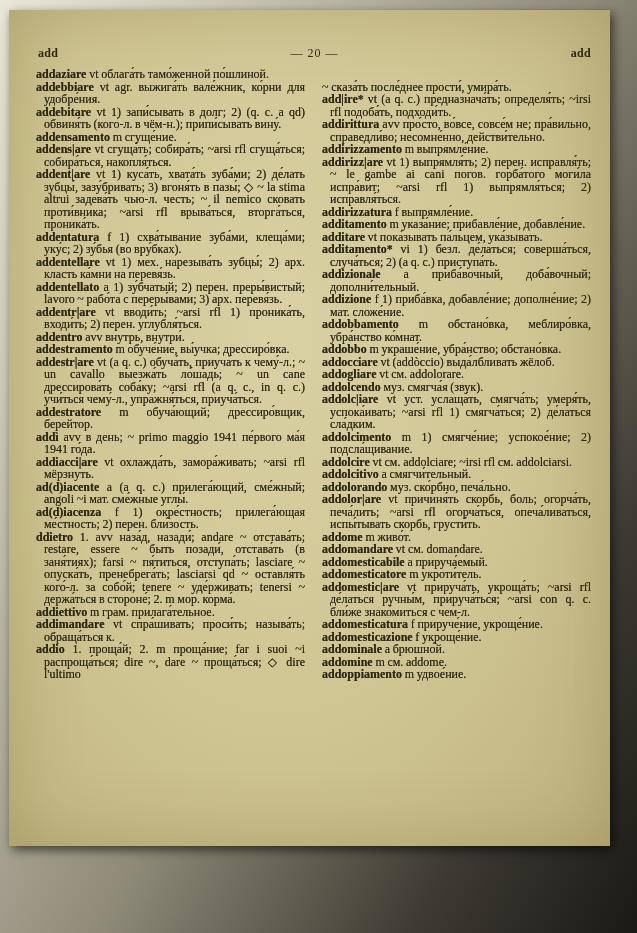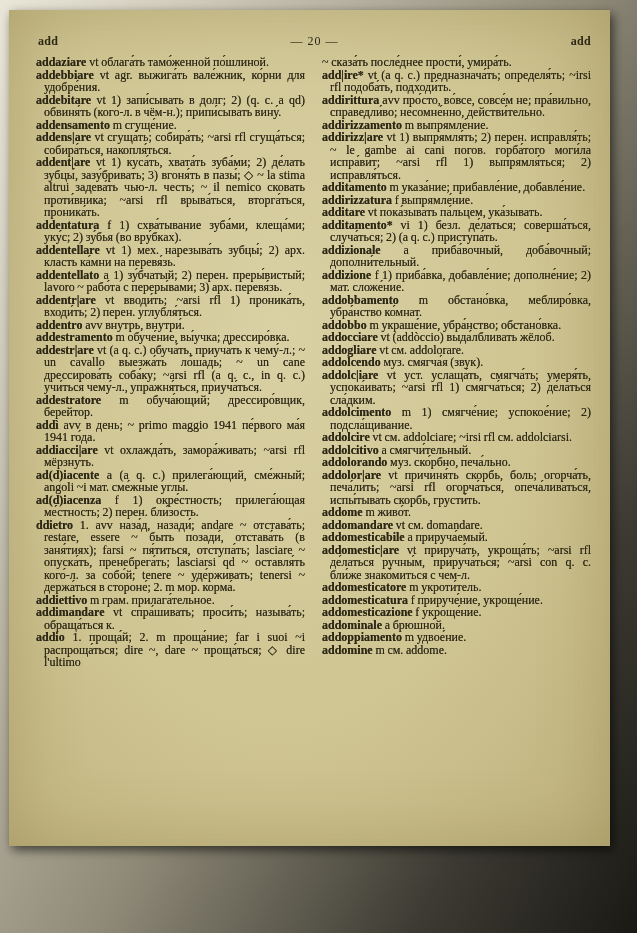--- a/index.html
+++ b/index.html
@@ -24,22 +24,22 @@
     color: #2c2715;
   }
   .header {
     display: flex;
     justify-content: space-between;
     align-items: baseline;
     font-size: 12px;
     padding: 0 2px 7px 2px;
   }
   .guide-word { font-weight: bold; letter-spacing: 0.3px; }
-  .page-number { font-weight: normal; letter-spacing: 1px; }
-  .columns { display: flex; align-items: flex-start; }
+  .page-number { font-weight: normal; letter-spacing: 1px; margin-top: 12px; }
+  .columns { display: flex; align-items: flex-end; }
   .col { width: 269px; }
   .col-divider { width: 1px; background: #6b6248; margin: 2px 8px 0 8px; }
   .entry {
     margin: 0;
     font-size: 12px;
     line-height: 12.5px;
     text-align: justify;
     text-indent: -8px;
     padding-left: 8px;
     word-spacing: -0.3px;
@@ -82,43 +82,43 @@
           <p class="entry"><span class="headword">addimandare</span> <span>vt спра́шивать; проси́ть; называ́ть; обраща́ться к.</span></p>
           <p class="entry"><span class="headword">addio</span> <span>1. проща́й; 2. m проща́ние; far i suoi ~i распроща́ться; dire ~, dare ~ проща́ться; ◇ dire l'ultimo</span></p>
         </div>
       <div class="col-divider"></div>
       <div class="col" id="col-right">
           <p class="entry"><span>~ сказа́ть после́днее прости́, умира́ть.</span></p>
           <p class="entry"><span class="headword">add|ire*</span> <span>vt (a q. c.) предназнача́ть; определя́ть; ~irsi rfl подоба́ть, подходи́ть.</span></p>
           <p class="entry"><span class="headword">addirittura</span> <span>avv про́сто, во́все, совсе́м не; пра́вильно, справедли́во; несомне́нно, действи́тельно.</span></p>
           <p class="entry"><span class="headword">addirizzamento</span> <span>m выпрямле́ние.</span></p>
           <p class="entry"><span class="headword">addirizz|are</span> <span>vt 1) выпрямля́ть; 2) перен. исправля́ть; ~ le gambe ai cani погов. горба́того моги́ла испра́вит; ~arsi rfl 1) выпрямля́ться; 2) исправля́ться.</span></p>
+          <p class="entry"><span class="headword">addirizzatura</span> <span>f выпрямле́ние.</span></p>
           <p class="entry"><span class="headword">additamento</span> <span>m указа́ние; прибавле́ние, добавле́ние.</span></p>
-          <p class="entry"><span class="headword">addirizzatura</span> <span>f выпрямле́ние.</span></p>
           <p class="entry"><span class="headword">additare</span> <span>vt пока́зывать па́льцем, ука́зывать.</span></p>
           <p class="entry"><span class="headword">additamento*</span> <span>vi 1) безл. де́латься; соверша́ться, случа́ться; 2) (a q. c.) приступа́ть.</span></p>
           <p class="entry"><span class="headword">addizionale</span> <span>a приба́вочный, доба́вочный; дополни́тельный.</span></p>
           <p class="entry"><span class="headword">addizione</span> <span>f 1) приба́вка, добавле́ние; дополне́ние; 2) мат. сложе́ние.</span></p>
           <p class="entry"><span class="headword">addobbamento</span> <span>m обстано́вка, меблиро́вка, убра́нство ко́мнат.</span></p>
           <p class="entry"><span class="headword">addobbo</span> <span>m украше́ние, убра́нство; обстано́вка.</span></p>
           <p class="entry"><span class="headword">addocciare</span> <span>vt (addòccio) выда́лбливать жёлоб.</span></p>
           <p class="entry"><span class="headword">addogliare</span> <span>vt см. addolorare.</span></p>
           <p class="entry"><span class="headword">addolcendo</span> <span>муз. смягча́я (звук).</span></p>
           <p class="entry"><span class="headword">addolc|iare</span> <span>vt уст. услаща́ть, смягча́ть; умеря́ть, успока́ивать; ~arsi rfl 1) смягча́ться; 2) де́латься сла́дким.</span></p>
           <p class="entry"><span class="headword">addolcimento</span> <span>m 1) смягче́ние; успокое́ние; 2) подсла́щивание.</span></p>
           <p class="entry"><span class="headword">addolcire</span> <span>vt см. addolciare; ~irsi rfl см. addolciarsi.</span></p>
           <p class="entry"><span class="headword">addolcitivo</span> <span>a смягчи́тельный.</span></p>
           <p class="entry"><span class="headword">addolorando</span> <span>муз. ско́рбно, печа́льно.</span></p>
           <p class="entry"><span class="headword">addolor|are</span> <span>vt причиня́ть скорбь, боль; огорча́ть, печа́лить; ~arsi rfl огорча́ться, опеча́ливаться, испы́тывать скорбь, грусти́ть.</span></p>
           <p class="entry"><span class="headword">addome</span> <span>m живо́т.</span></p>
           <p class="entry"><span class="headword">addomandare</span> <span>vt см. domandare.</span></p>
           <p class="entry"><span class="headword">addomesticabile</span> <span>a прируча́емый.</span></p>
+          <p class="entry"><span class="headword">addomesticatore</span> <span>m укроти́тель.</span></p>
           <p class="entry"><span class="headword">addomestic|are</span> <span>vt прируча́ть, укроща́ть; ~arsi rfl де́латься ручны́м, прируча́ться; ~arsi con q. c. бли́же знако́миться с чем-л.</span></p>
-          <p class="entry"><span class="headword">addomesticatore</span> <span>m укроти́тель.</span></p>
           <p class="entry"><span class="headword">addomesticatura</span> <span>f прируче́ние, укроще́ние.</span></p>
           <p class="entry"><span class="headword">addomesticazione</span> <span>f укроще́ние.</span></p>
           <p class="entry"><span class="headword">addominale</span> <span>a брюшно́й.</span></p>
+          <p class="entry"><span class="headword">addomine</span> <span>m см. addome.</span></p>
           <p class="entry"><span class="headword">addoppiamento</span> <span>m удвое́ние.</span></p>
-          <p class="entry"><span class="headword">addomine</span> <span>m см. addome.</span></p>
         </div>
     </div>
   </div>
 </div>
 
 </body></html>

